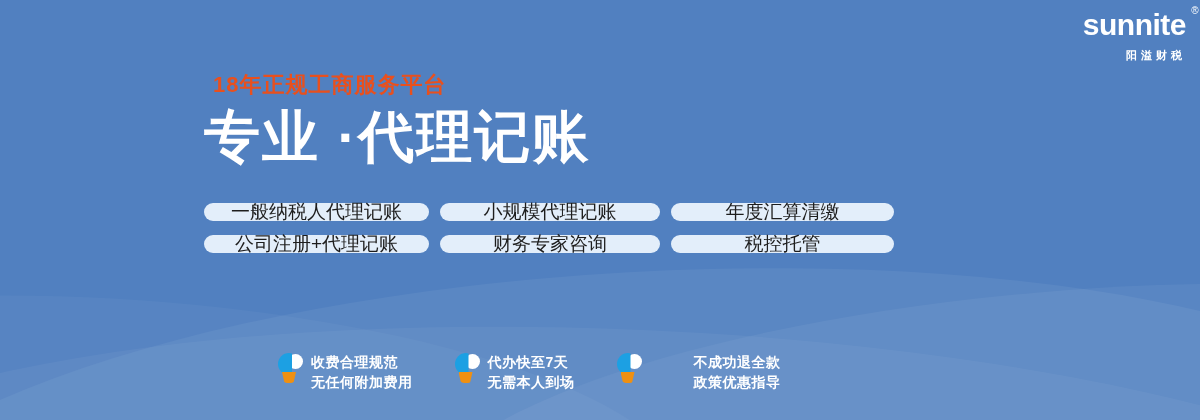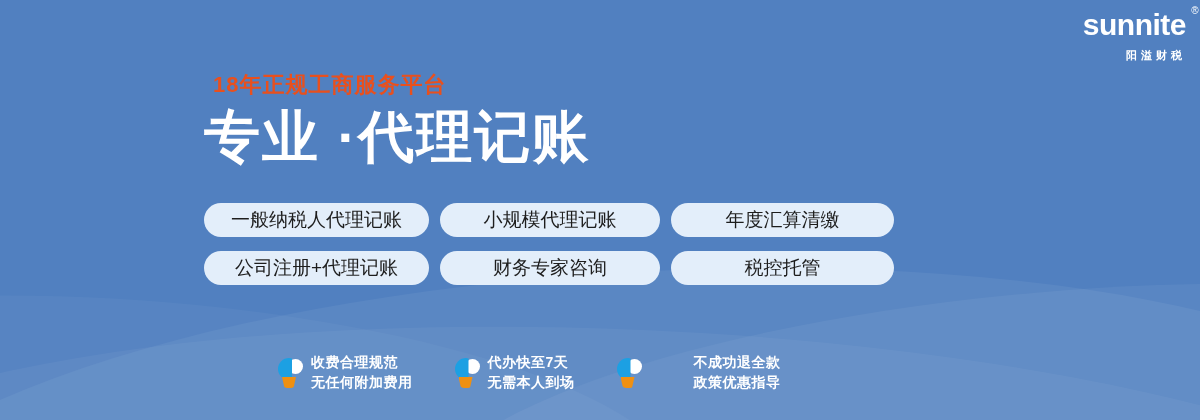--- a/index.html
+++ b/index.html
@@ -69,38 +69,38 @@
     color:#ffffff;font-size:56px;font-weight:700;
     letter-spacing:2px;line-height:62px;margin:0;
     white-space:nowrap;
   }
 
   
   #tags{position:absolute;left:204px;top:203px;}
   .tag-row{display:flex;margin-bottom:14px;}
   .tag-row:last-child{margin-bottom:0;}
   .tag{
-    height:34px;box-sizing:border-box;
+    height:18px;box-sizing:border-box;
     background:#e3eefa;color:#1d1d1d;
     border-radius:17px;
     font-size:19px;font-weight:400;
     display:flex;align-items:center;justify-content:center;
     margin-right:11px;white-space:nowrap;
   }
   .tag:last-child{margin-right:0;}
   .tag.w1{width:225px;}
   .tag.w2{width:220px;}
   .tag.w3{width:223px;}
 
   
   #features{
     position:absolute;left:278px;top:352px;
     display:flex;align-items:flex-start;
   }
-  .feature{display:flex;align-items:flex-end;margin-right:42px;}
+  .feature{display:flex;align-items:flex-start;margin-right:42px;}
   .feature:last-child{margin-right:8px;gap:44px;}
   .bulb{
     position:relative;width:26px;height:34px;
     flex:0 0 26px;margin-right:7px;margin-top:1px;
   }
   .bulb .shine{
     position:absolute;left:10px;top:1px;width:15px;height:15px;
     border-radius:50%;background:#ffffff;
   }
   .bulb .glass2{

